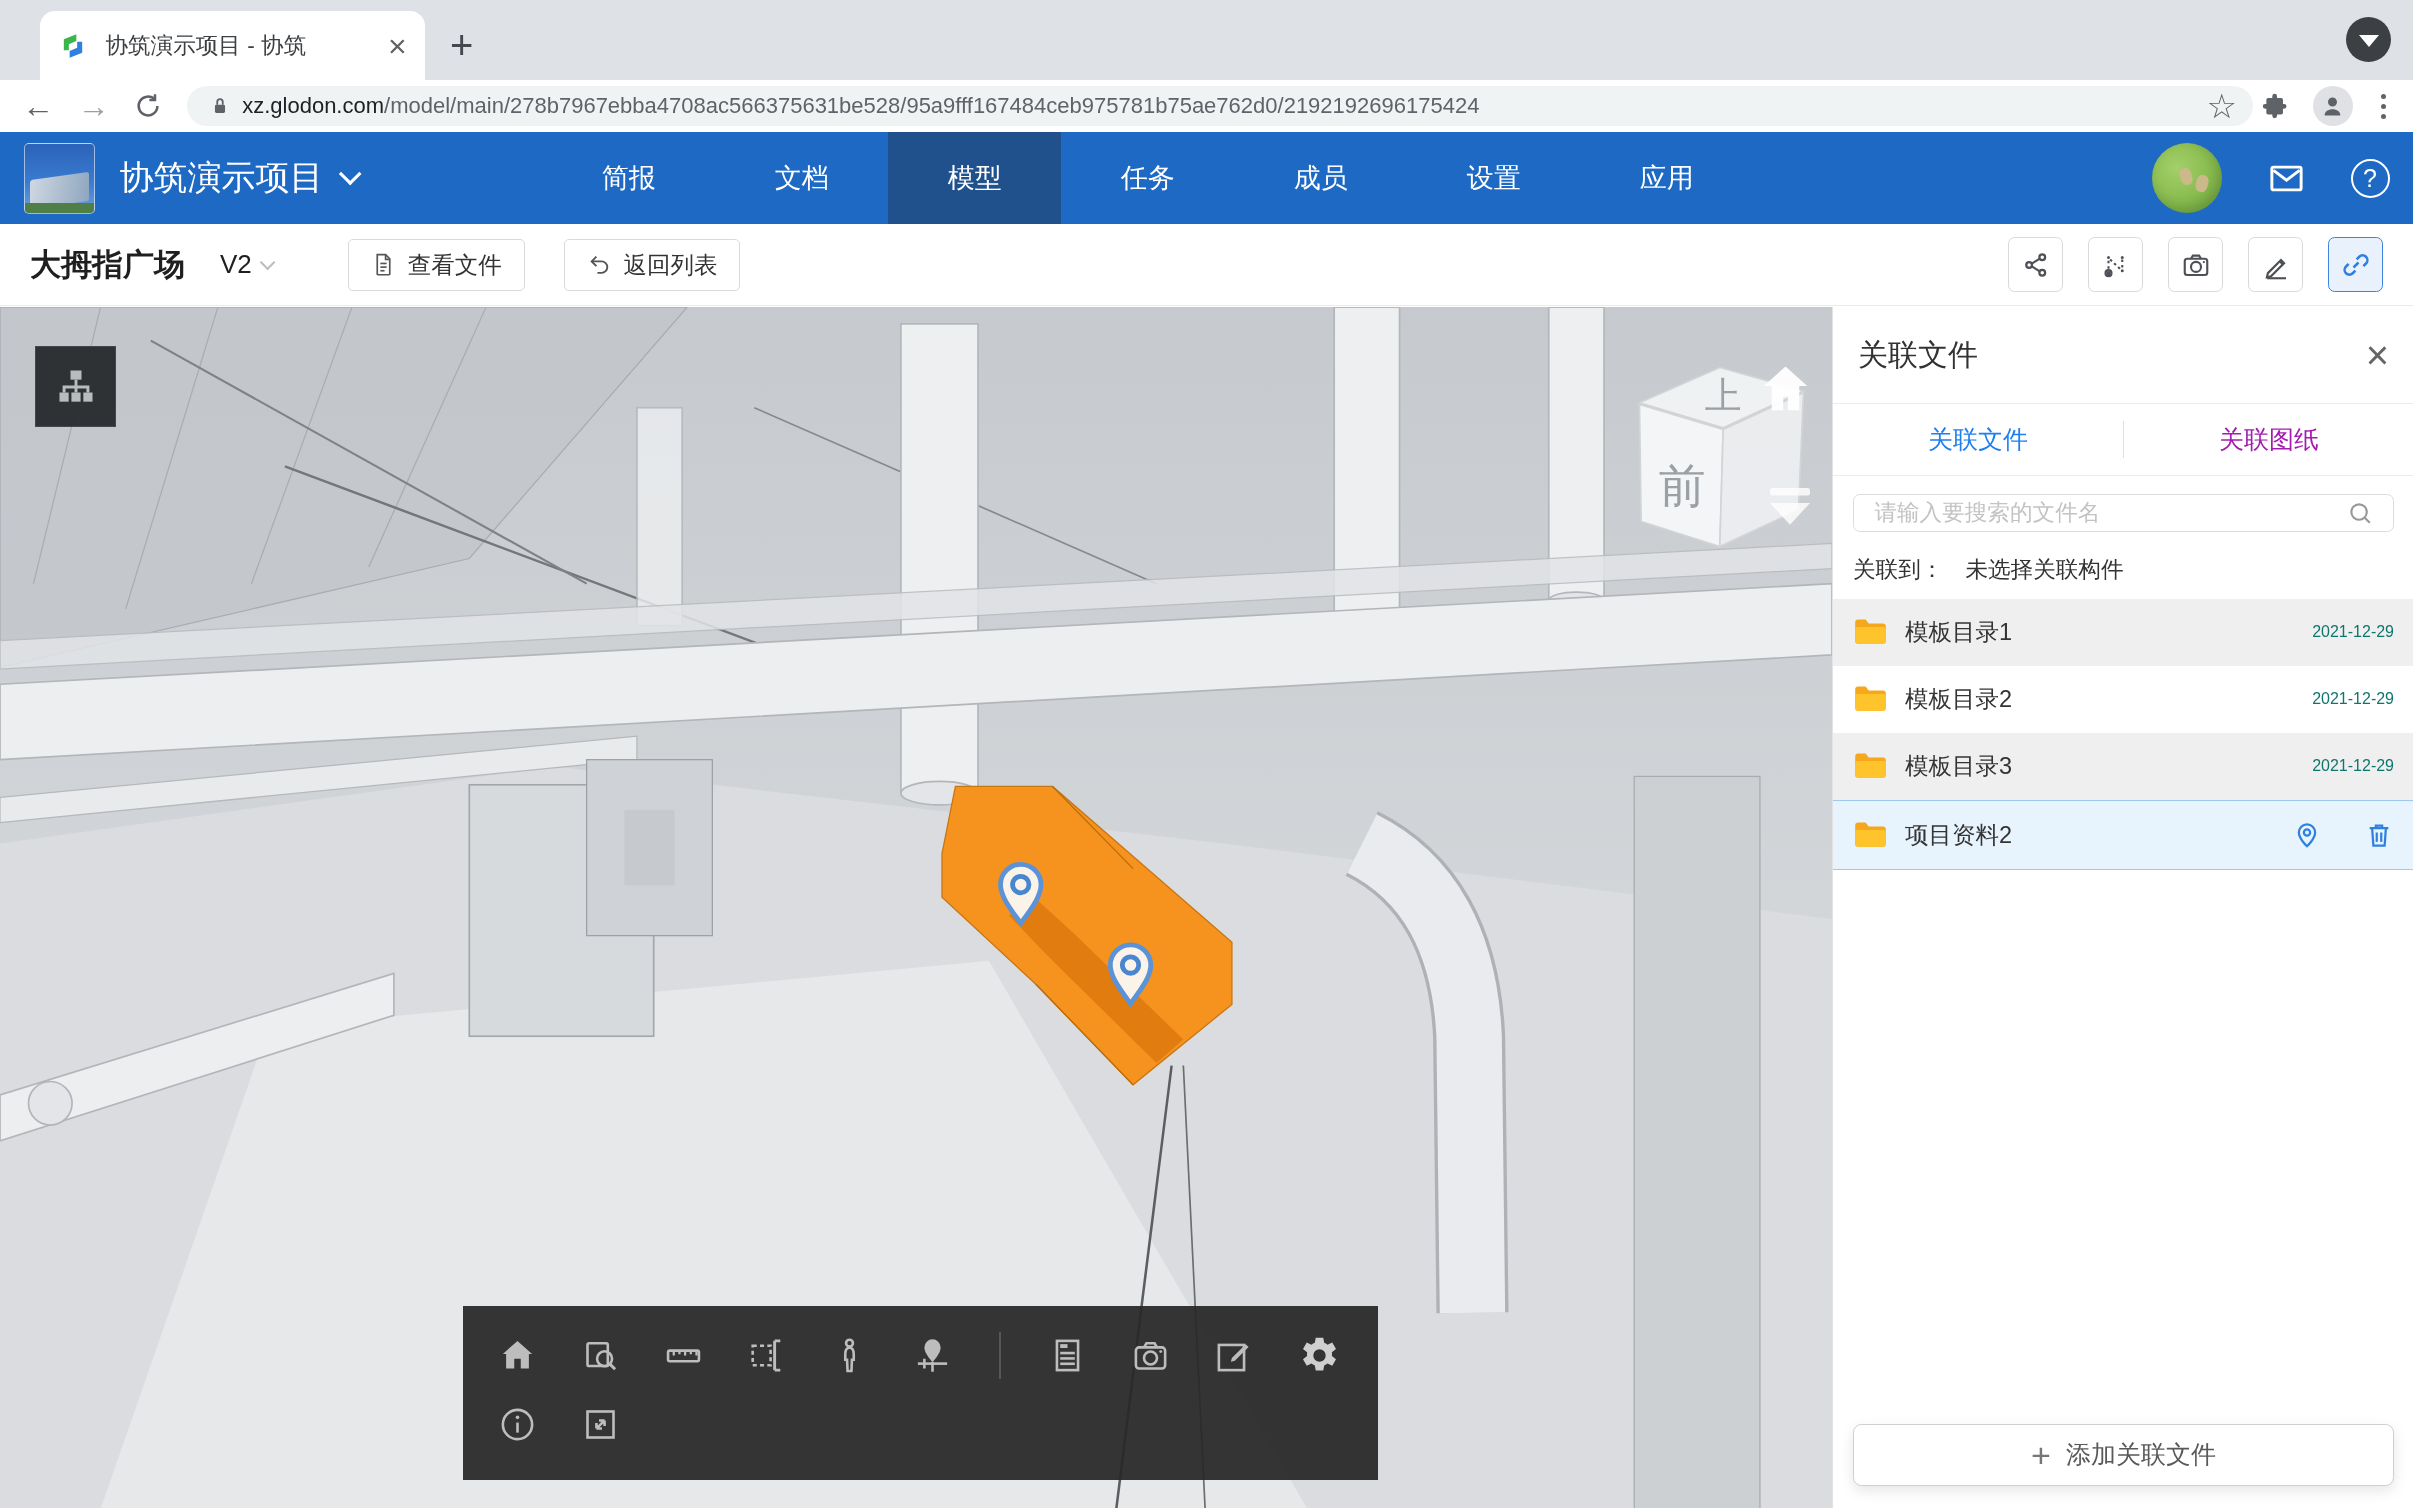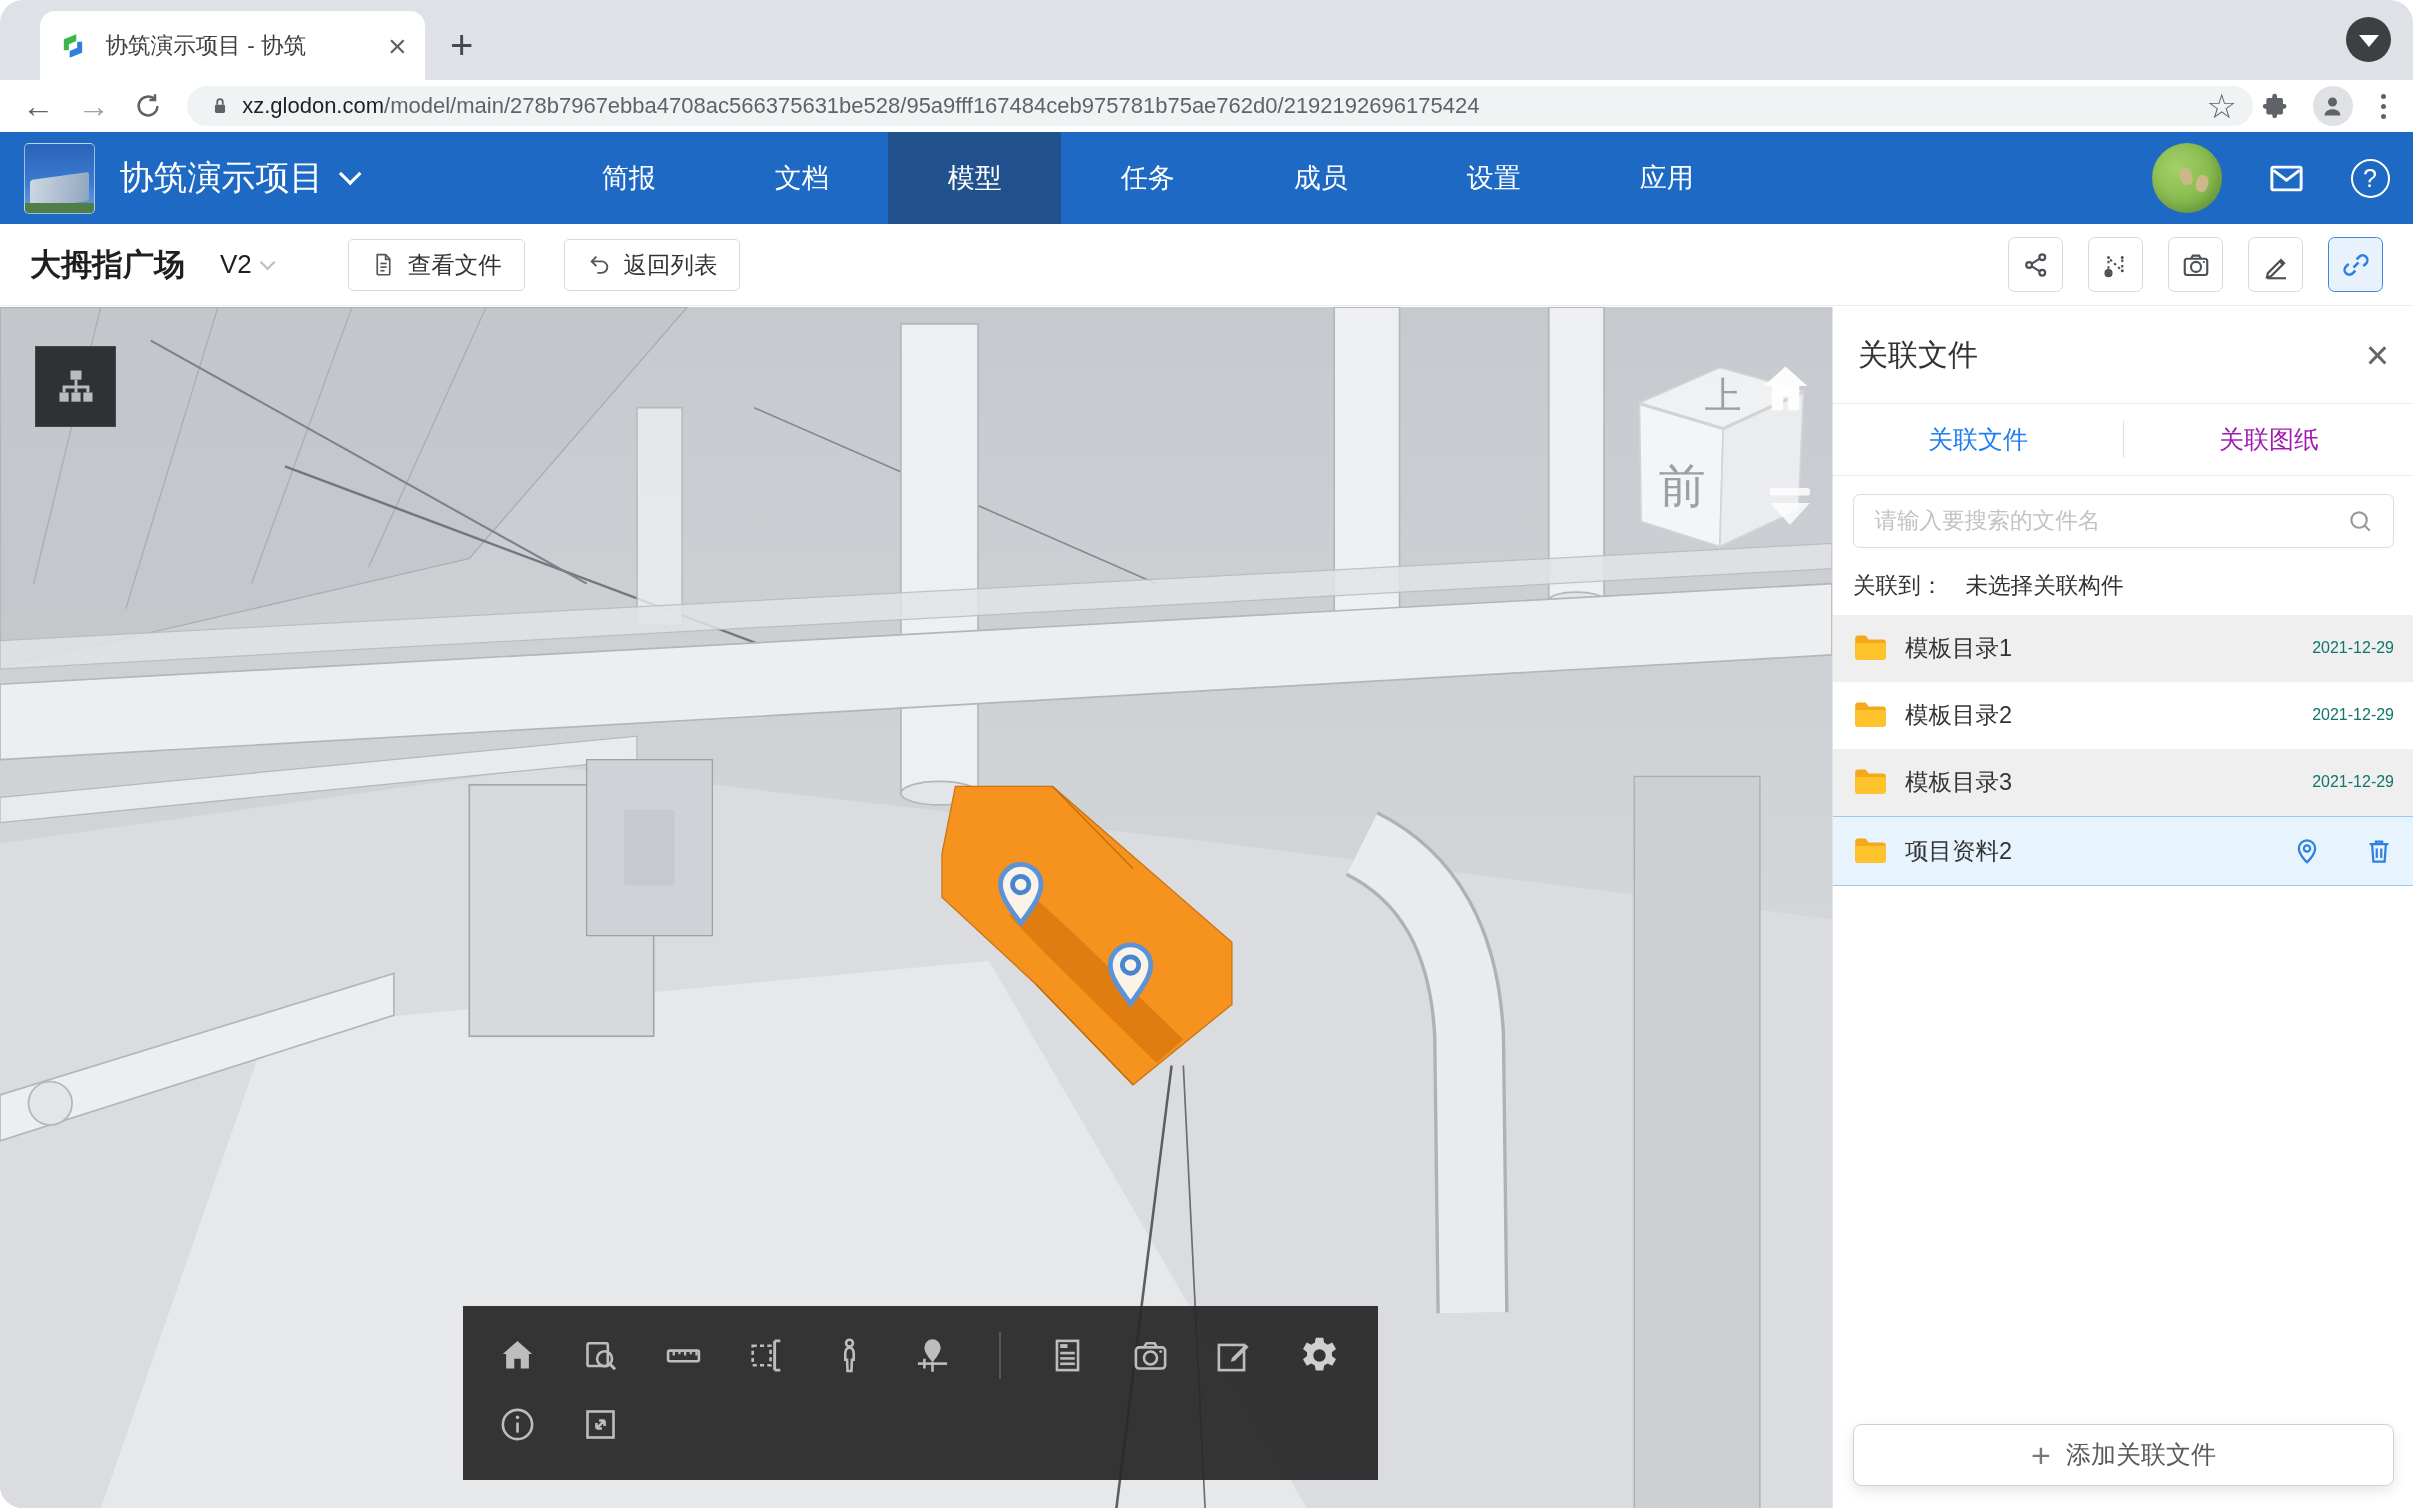--- a/index.html
+++ b/index.html
@@ -1,17 +1,17 @@
 <!DOCTYPE html>
 <html style="font-size:13.4px"><head>
 <meta charset="utf-8">
 <style>
   html,body{margin:0;padding:0;background:#fff;}
   body{font-family:"Liberation Sans","DejaVu Sans",sans-serif;}
-  .screen{position:relative;width:2413px;height:1508px;overflow:hidden;background:#fff;border-radius:23px;}
+  .screen{position:relative;width:2413px;height:1508px;overflow:hidden;background:#fff;}
 
   
   .tabstrip{position:relative;height:80px;background:#dee1e6;display:flex;align-items:flex-end;}
   .tab{width:385px;height:69px;background:#fff;border-radius:15px 15px 0 0;margin-left:40px;
        display:flex;align-items:center;padding:0 18.4px;box-sizing:border-box;}
   .favicon{width:30px;height:30px;flex:0 0 auto;}
   .tab-title{font-size:22.6px;color:#3c4043;flex:1;margin-left:17px;white-space:nowrap;overflow:hidden;}
   .tab-close{font-size:32px;color:#5f6368;line-height:1;cursor:default;}
   .newtab{font-size:40px;color:#45494e;margin:0 0 15px 25px;line-height:1;}
   .tabsearch{position:absolute;right:22px;top:17px;width:45px;height:45px;border-radius:50%;
@@ -97,21 +97,21 @@
   
   .panel{position:absolute;left:1832px;top:307px;width:582px;height:1202px;background:#fff;border-left:0.8px solid #e3e3e3;
          box-sizing:border-box;display:flex;flex-direction:column;}
   .panel-header{height:96px;display:flex;align-items:center;padding:0 25px;border-bottom:0.8px solid #ececec;flex:0 0 auto;}
   .panel-title{font-size:30px;color:#333;}
   .panel-close{margin-left:auto;font-size:40px;color:#666;line-height:1;cursor:pointer;}
   .panel-tabs{height:71px;display:flex;align-items:center;border-bottom:0.8px solid #ececec;position:relative;flex:0 0 auto;}
   .ptab{flex:1;text-align:center;font-size:25px;color:#a21caf;cursor:pointer;}
   .ptab.active{color:#1f7ff0;}
   .ptab-div{width:0.8px;height:37px;background:#e0e0e0;}
-  .searchbox{margin:18.4px 20px 0;height:54px;border:1.7px solid #dcdcdc;border-radius:6.7px;display:flex;align-items:center;
+  .searchbox{margin:18.4px 20px 0;height:38px;border:1.7px solid #dcdcdc;border-radius:6.7px;display:flex;align-items:center;
              padding:0 18.4px;box-sizing:border-box;flex:0 0 auto;}
   .searchbox input{border:none;outline:none;flex:1;font-size:22.6px;color:#333;font-family:inherit;background:transparent;}
   .searchbox input::placeholder{color:#c3c3c3;}
   .searchbox svg{width:28.5px;height:28.5px;color:#999;}
   .linkedto{margin:22px 20px 13.4px;font-size:22.6px;color:#333;flex:0 0 auto;}
   .linkedto .val{margin-left:22px;}
   .file-list{flex:0 0 auto;}
   .file-row{height:67px;display:flex;align-items:center;padding:0 20px;box-sizing:border-box;cursor:pointer;}
   .file-row.stripe{background:#efefef;}
   .file-row.selected{background:#e7f3fd;border-top:1.7px solid #9cc9f2;border-bottom:1.7px solid #9cc9f2;height:70px;}

